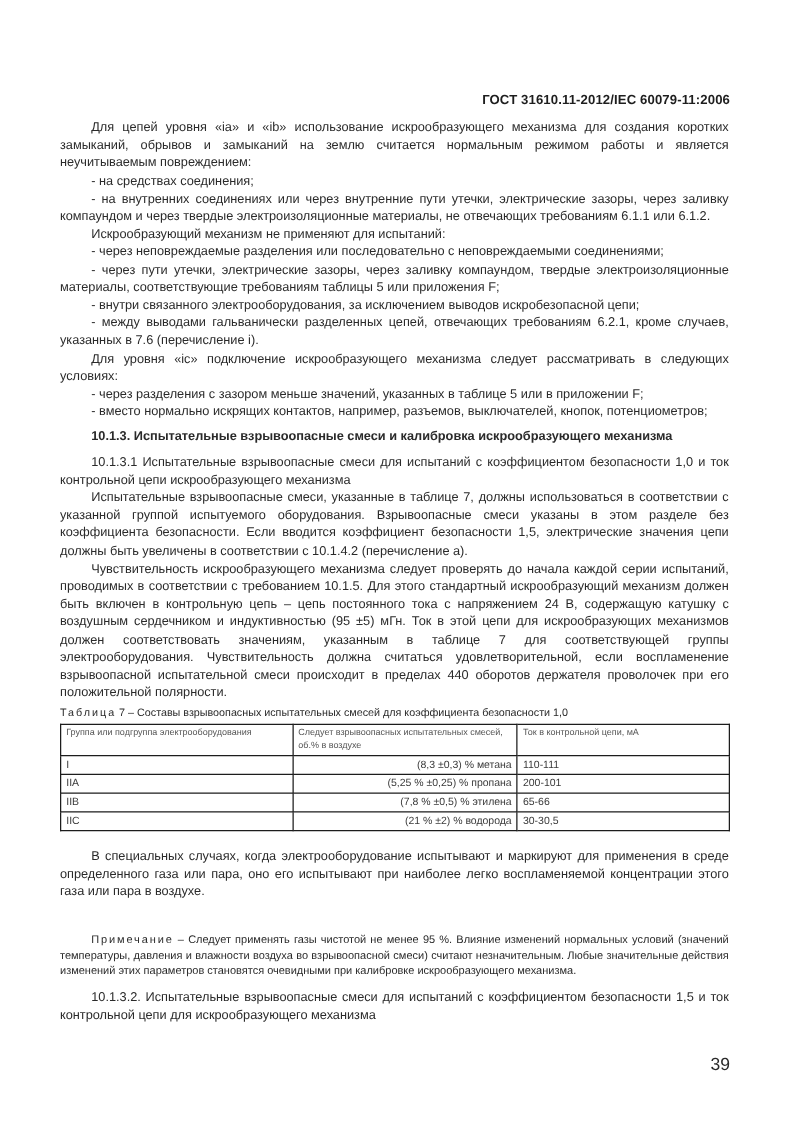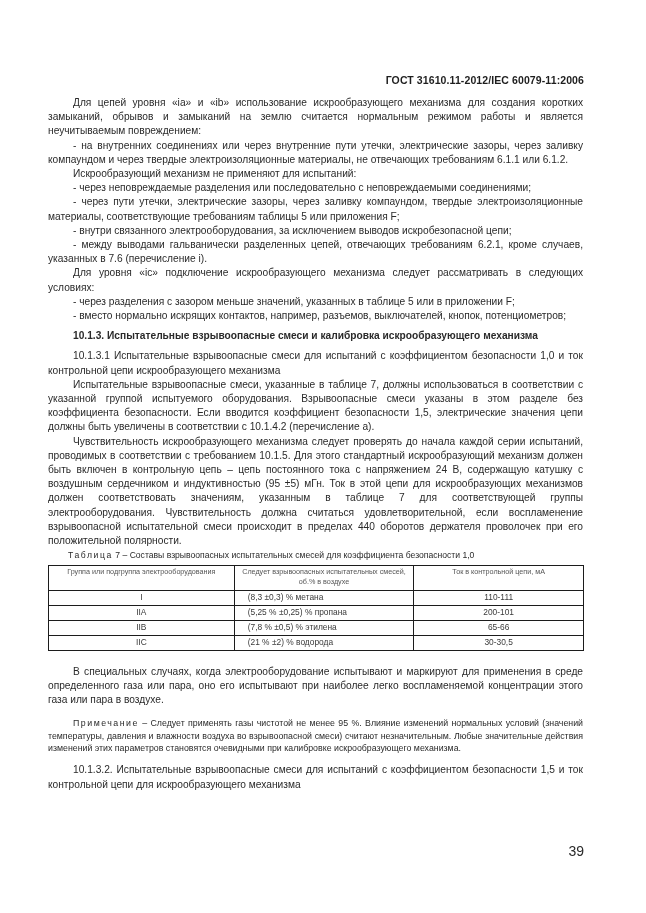--- a/index.html
+++ b/index.html
@@ -13,40 +13,41 @@
   }
   .content {
     position: absolute; left: 48px; top: 96px; width: 535px;
     font-size: 10.2px; line-height: 14.2px;
   }
   p { margin: 0; text-align: justify; }
   p.ind { text-indent: 25px; }
   .section-title {
     font-weight: bold; margin-top: 6px; margin-bottom: 6px; text-indent: 25px; font-size: 10.2px;
   }
-  .caption { font-size: 8.6px; margin-top: 0px; margin-bottom: 2px; white-space: nowrap; margin-left: 20px; }
+  .caption { font-size: 8.6px; margin-top: 0px; margin-bottom: 2px; white-space: nowrap; }
   .spaced { letter-spacing: 1.6px; }
   table {
     width: 536px; border-collapse: collapse; font-size: 8.2px; line-height: 11px; color: #3a3a3a;
   }
-  th, td { border: 1px solid #1c1c1c; text-align: center; vertical-align: top; }
+  th, td { border: 1px solid #1c1c1c; text-align: left; vertical-align: top; }
   th { font-weight: normal; padding: 1px 4px 2px; font-size: 7.2px; line-height: 10.5px; color: #555; }
   td { padding: 1px 4px 0; height: 13px; font-size: 8.4px; }
-  td.comp { text-align: left; padding-left: 13px; }
-  .note { font-size: 8.8px; line-height: 12.4px; margin-top: 10px; text-align: justify; }
+  td.comp { text-align: right; padding-left: 42px; }
+  .note { font-size: 8.8px; line-height: 12.4px; margin-top: 24px; text-align: justify; }
   .note .spaced { letter-spacing: 1.5px; }
   .page-number { position: absolute; right: 62px; top: 843px; font-size: 14px; color: #2a2a2a; }
 </style>
 </head>
 <body>
 
 <div class="header">ГОСТ 31610.11-2012/IEC 60079-11:2006</div>
 
 <div class="content">
   <p class="ind">Для цепей уровня «ia» и «ib» использование искрообразующего механизма для создания коротких замыканий, обрывов и замыканий на землю считается нормальным режимом работы и является неучитываемым повреждением:</p>
+  <p class="ind">- на средствах соединения;</p>
   <p class="ind">- на внутренних соединениях или через внутренние пути утечки, электрические зазоры, через заливку компаундом и через твердые электроизоляционные материалы, не отвечающих требованиям 6.1.1 или 6.1.2.</p>
   <p class="ind">Искрообразующий механизм не применяют для испытаний:</p>
   <p class="ind">- через неповреждаемые разделения или последовательно с неповреждаемыми соединениями;</p>
   <p class="ind">- через пути утечки, электрические зазоры, через заливку компаундом, твердые электроизоляционные материалы, соответствующие требованиям таблицы 5 или приложения F;</p>
   <p class="ind">- внутри связанного электрооборудования, за исключением выводов искробезопасной цепи;</p>
   <p class="ind">- между выводами гальванически разделенных цепей, отвечающих требованиям 6.2.1, кроме случаев, указанных в 7.6 (перечисление i).</p>
   <p class="ind">Для уровня «ic» подключение искрообразующего механизма следует рассматривать в следующих условиях:</p>
   <p class="ind">- через разделения с зазором меньше значений, указанных в таблице 5 или в приложении F;</p>
   <p class="ind">- вместо нормально искрящих контактов, например, разъемов, выключателей, кнопок, потенциометров;</p>
 

